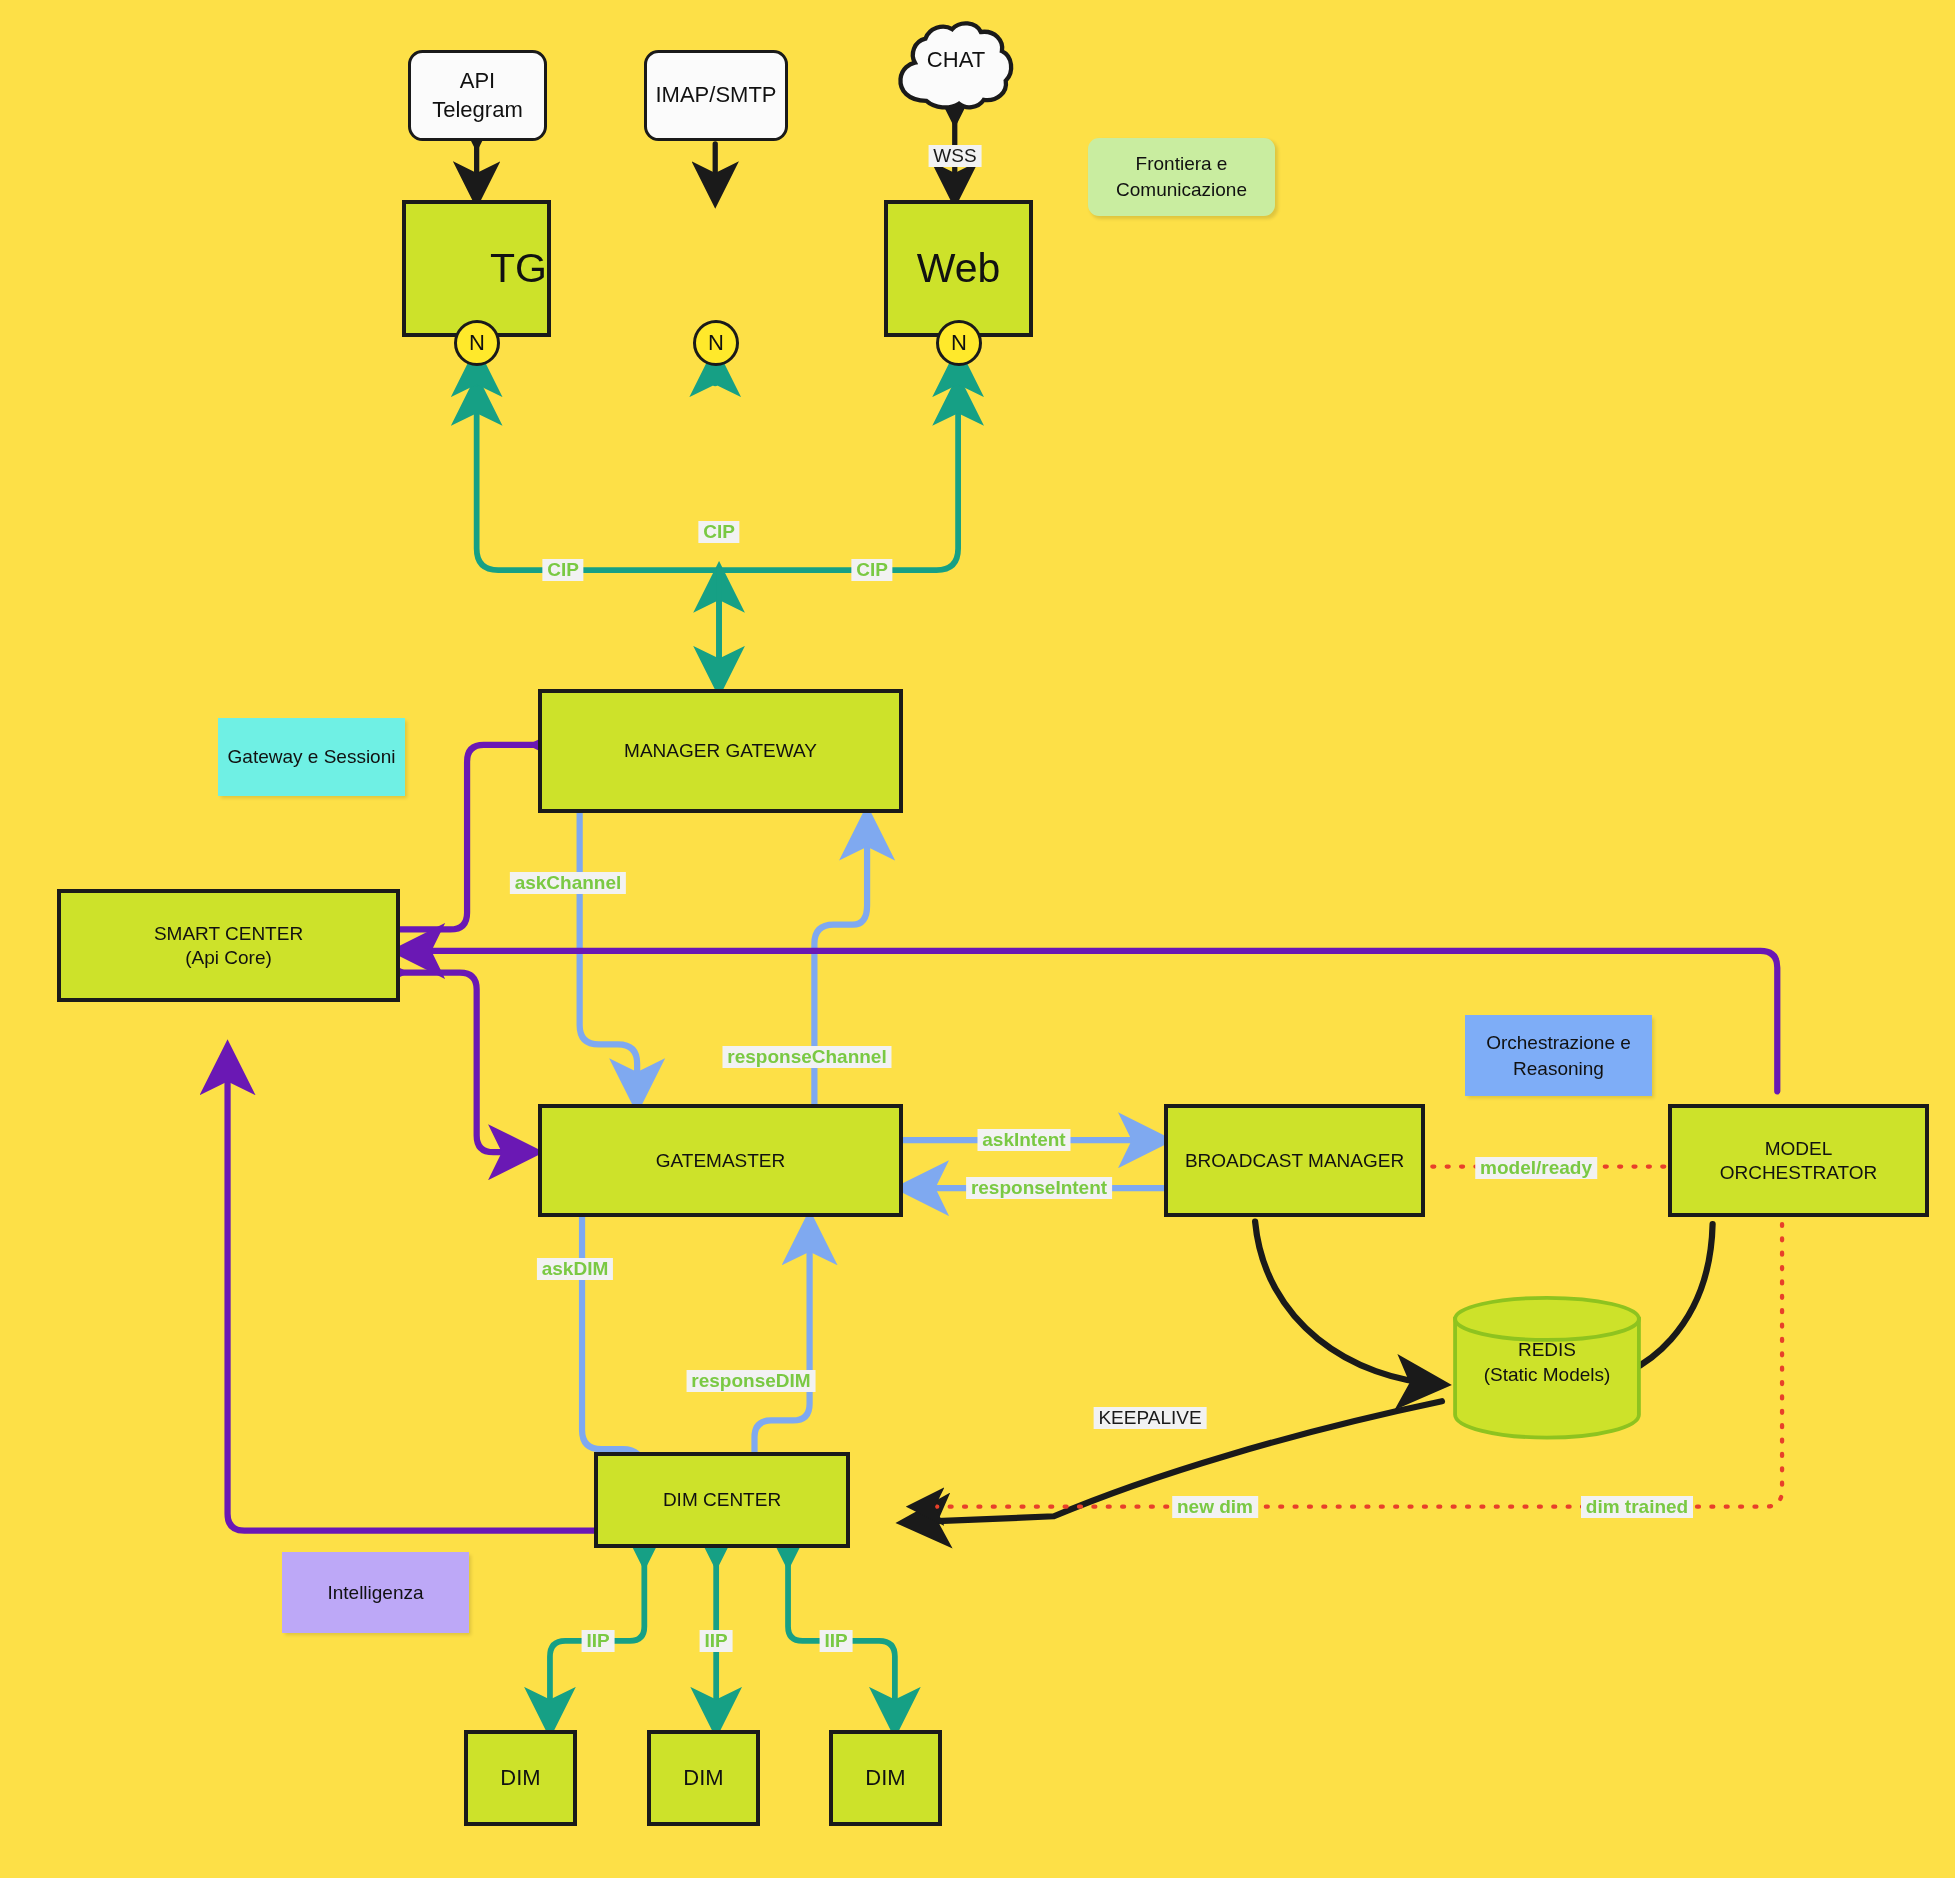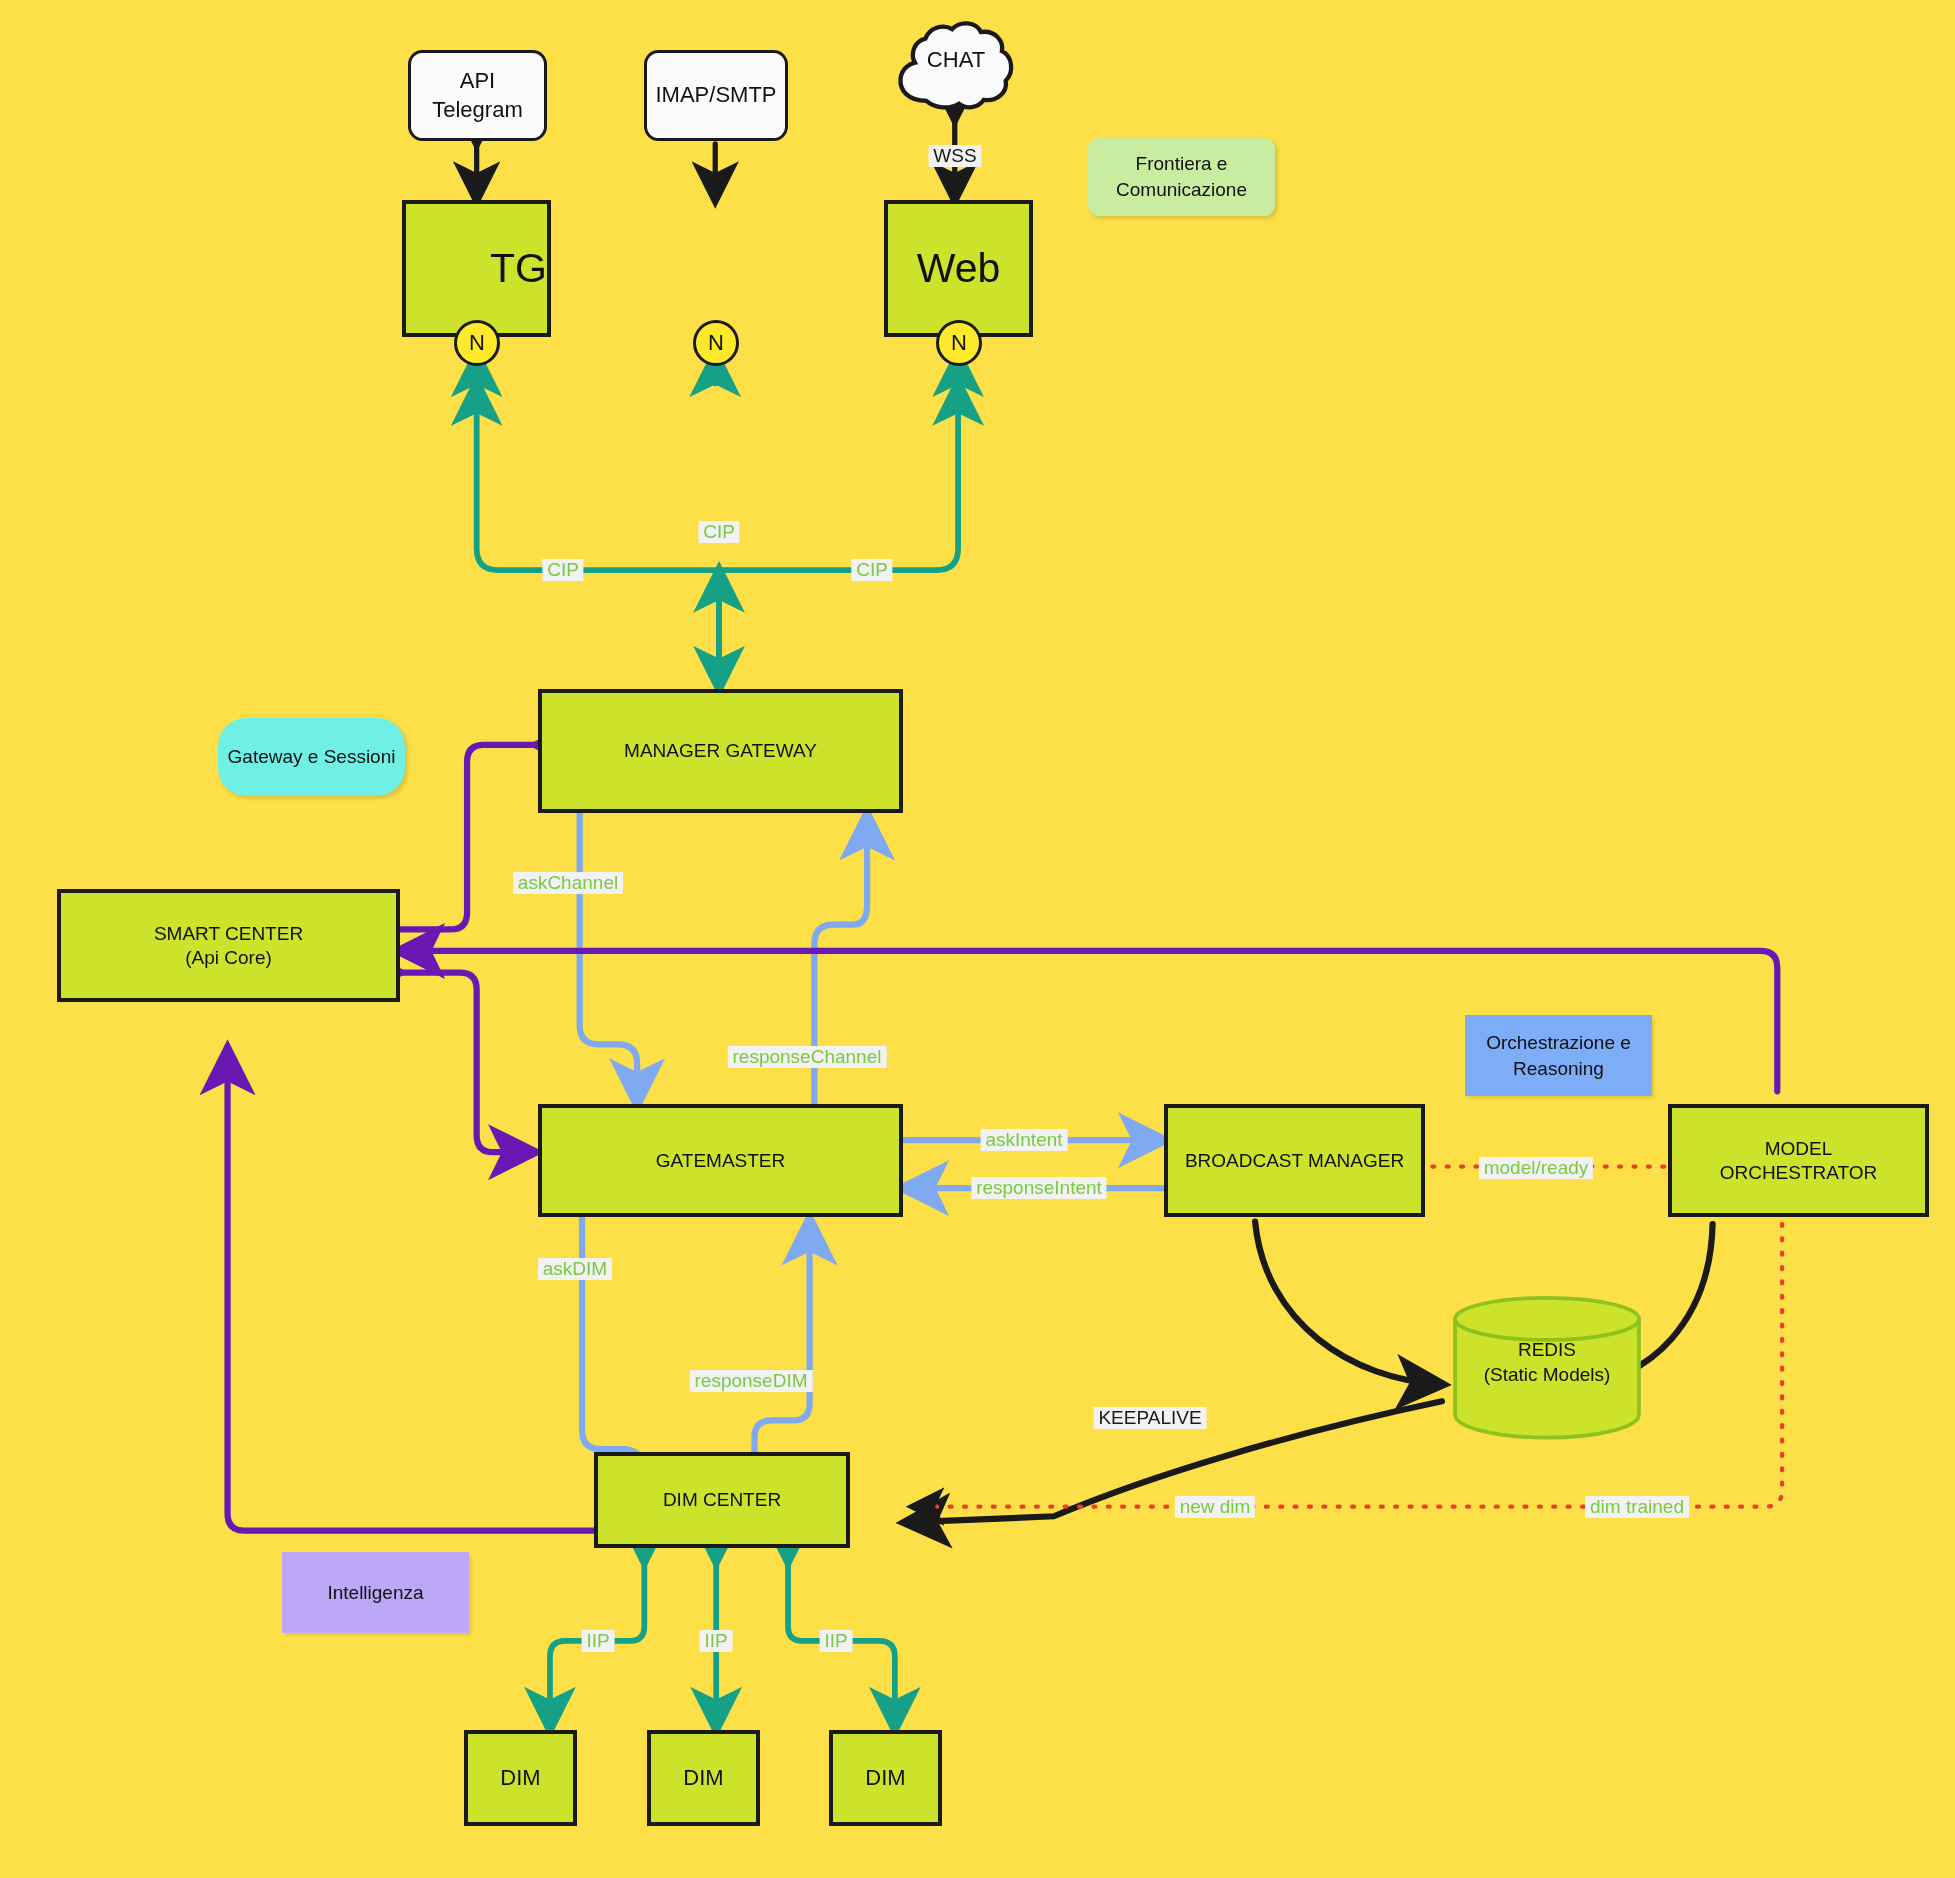--- a/index.html
+++ b/index.html
@@ -13,21 +13,21 @@
   .ext{position:absolute;box-sizing:border-box;background:#fbfbfb;border:3.8px solid #1a1a1a;
        border-radius:14.4px;display:flex;align-items:center;justify-content:center;text-align:center;
        color:#111;line-height:1.3;white-space:pre-line;}
   .legend{position:absolute;box-sizing:border-box;display:flex;align-items:center;justify-content:center;
           text-align:center;color:#111;line-height:1.35;white-space:pre-line;
           box-shadow:2.9px 2.9px 3.4px rgba(0,0,0,0.12);}
   .nbadge{position:absolute;box-sizing:border-box;background:#ffe92b;border:3.4px solid #1a1a1a;
           border-radius:50%;display:flex;align-items:center;justify-content:center;color:#111;z-index:6;}
   .wlabel{position:absolute;white-space:nowrap;transform:translate(-50%,-50%);
           background:#f2f2f2;padding:0 4.8px;z-index:5;}
-  .lab-green{color:#7ac943;}
+  .lab-green{color:#7ac943;font-weight:bold;}
   .lab-black{color:#1a1a1a;}
   .big{font-size:41px;}
   .med{font-size:22px;}
   .sml{font-size:19px;}
 </style>
 </head>
 <body>
 
 <div id="canvas">
 
@@ -185,21 +185,21 @@
   </div>
   <div class="node med" style="left:829px;top:1730px;width:113px;height:96px;">
     <span>DIM</span>
   </div>
 
   <div class="legend sml" style="left:1088px;top:138px;width:187px;height:78px;background:#c9eda0;border-radius:11px;">
     <span>Frontiera e
 Comunicazione</span>
   </div>
 
-  <div class="legend sml" style="left:218px;top:718px;width:187px;height:78px;background:#6ff0e4;border-radius:28px;">
+  <div class="legend sml" style="left:218px;top:718px;width:187px;height:78px;background:#6ff0e4;">
     <span>Gateway e Sessioni</span>
   </div>
 
   <div class="legend sml" style="left:1465px;top:1015px;width:187px;height:81px;background:#7eadf7;">
     <span>Orchestrazione e
 Reasoning</span>
   </div>
 
   <div class="legend sml" style="left:282px;top:1552px;width:187px;height:81px;background:#bda8f7;">
     <span>Intelligenza</span>

